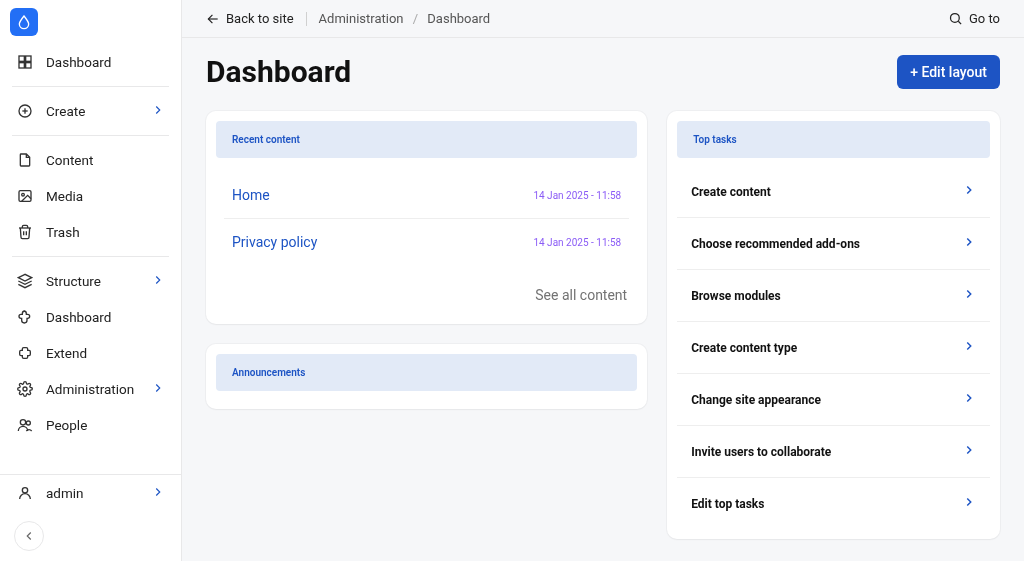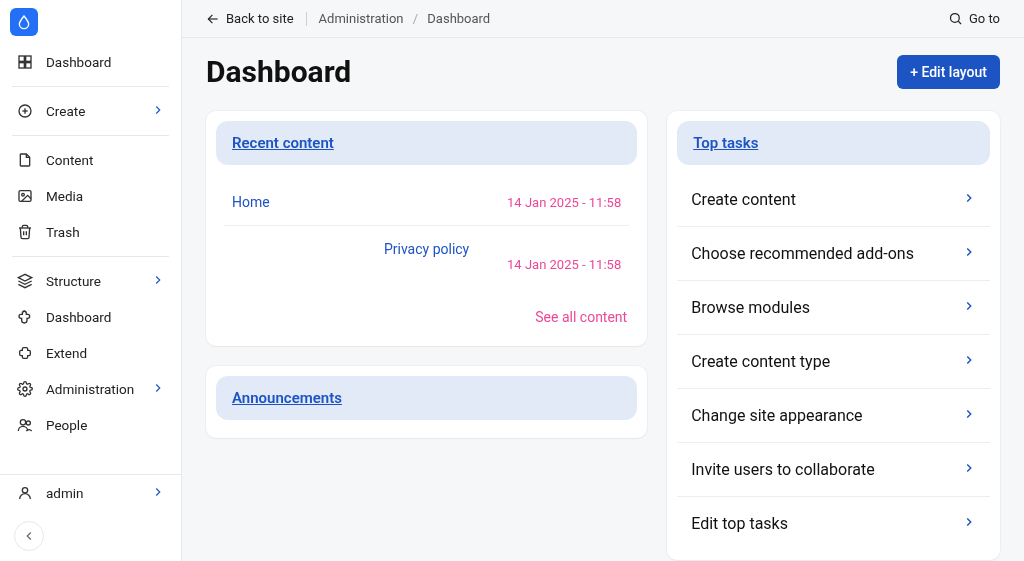--- a/index.html
+++ b/index.html
@@ -26,30 +26,30 @@
 .crumbs .slash { color:#aaa; margin: 0 6px; }
 .topbar-right { margin-left:auto; display:flex; align-items:center; color:#222; cursor:pointer; }
 .topbar-right svg { width:15px; height:15px; margin-right:6px; stroke:#222; }
 .page-head { display:flex; align-items:center; padding: 16px 24px 22px; }
 .page-title { font-size: 30px; font-weight: 700; color:#111; }
 .edit-layout-btn { margin-left:auto; background:#1d54c4; color:#fff; border:none; border-radius:6px; padding: 9px 13px; font-size: 14px; font-weight:500; cursor:pointer; }
 .content-area { padding: 0 24px 24px; display:flex; gap: 20px; align-items:flex-start; }
 .col-left { flex: 1 1 57%; display:flex; flex-direction:column; gap:20px; }
 .col-right { flex: 1 1 43%; }
 .card { background:#fff; border-radius:10px; box-shadow: 0 1px 2px rgba(0,0,0,0.04), 0 0 0 1px rgba(0,0,0,0.03); padding:10px; }
-.card-header { background:#e2eaf7; color:#1d54c4; font-weight:600; font-size:15px; padding:13px 16px; border-radius:12px; margin-bottom:8px;text-decoration:underline; }
+.card-header { background:#e2eaf7; color:#1d54c4; font-weight:600; font-size:10px; padding:13px 16px; border-radius:4px; margin-bottom:8px; }
 .recent-list { padding: 6px 8px 0; }
-.recent-row { display:flex; align-items:center; padding: 15px 8px; border-bottom:1px solid #eee; font-size:14px; }
-.recent-row:last-child { border-bottom:none;flex-direction:column; }
+.recent-row { display:flex; align-items:center; padding: 15px 8px; border-bottom:1px solid #eee; font-size:14px;gap:25px; }
+.recent-row:last-child { border-bottom:none; }
 .recent-row .title { color:#1d54c4; cursor:pointer; }
-.recent-row .date { margin-left:auto; color:#ec4899; font-size:13px; }
+.recent-row .date { margin-left:auto; color:#8b5cf6; font-size:10px; }
 .see-all { text-align:right; padding: 20px 10px 10px; }
-.see-all a { color:#ec4899; font-size:14px; cursor:pointer; }
+.see-all a { color:#737373; font-size:14px; cursor:pointer; }
 .task-list { }
-.task-row { display:flex; align-items:center; padding: 17px 14px; border-bottom:1px solid #eee; font-size:16px; font-weight:400; color:#111; cursor:pointer; }
+.task-row { display:flex; align-items:center; padding: 17px 14px; border-bottom:1px solid #eee; font-size:12px; font-weight:700; color:#111; cursor:pointer; }
 .task-row:last-child { border-bottom:none; }
 .task-row .chevron { margin-left:auto; }
 .chevron svg { width:14px; height:14px; stroke:#1d54c4; }
 .card.bottom { margin-top: 0; }
 </style>
 </head>
 <body>
 
 <div class="app">
   <aside class="sidebar">

